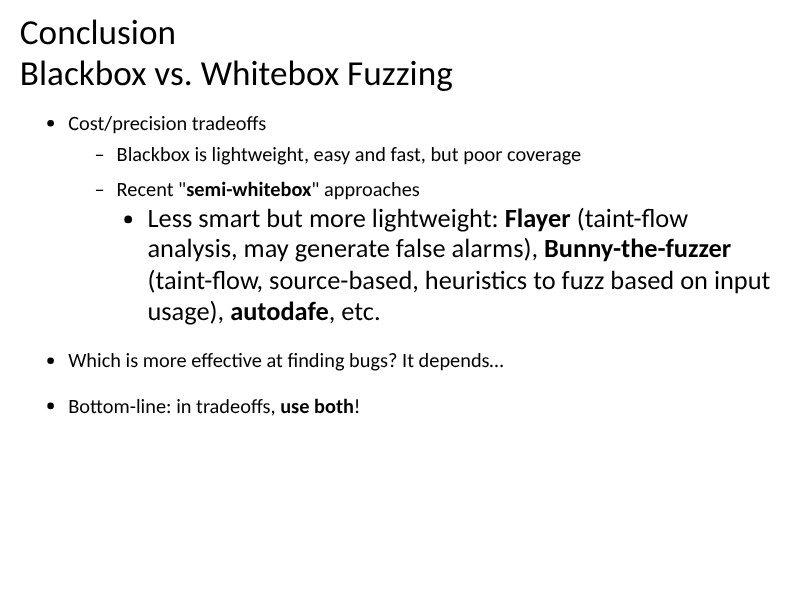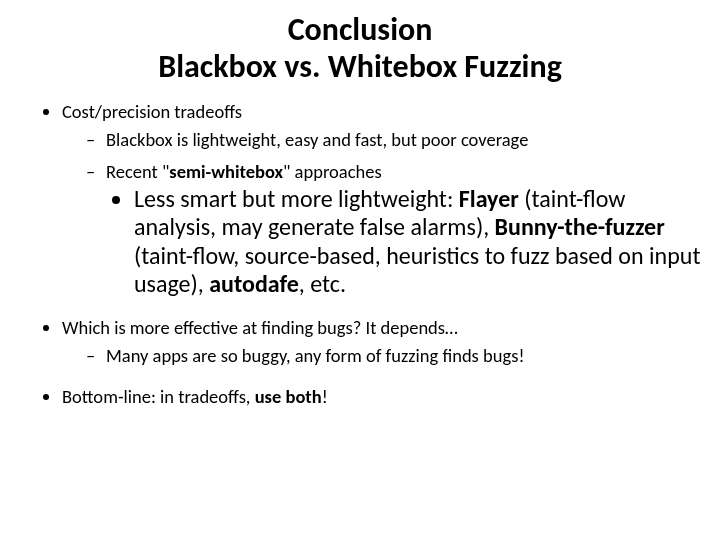--- a/index.html
+++ b/index.html
@@ -6,25 +6,25 @@
   html, body { margin: 0; padding: 0; }
   body {
     width: 720px;
     height: 540px;
     background: #fff;
     font-family: Calibri, "Segoe UI", Arial, sans-serif;
     color: #000;
     padding: 12px 18px 20px 18px;
   }
   .title {
-    text-align: center;
+    text-align: left;
     font-size: 32px;
     line-height: 1.15;
     margin: 0 0 14px 0;
-    font-weight: 700;
+    font-weight: 400;
   }
   ul.top {
     list-style: disc;
     margin: 0;
     padding-left: 44px;
     font-size: 18.5px;
   }
   ul.top > li { margin-bottom: 18px; }
   ul.dash {
     list-style: none;
@@ -73,21 +73,20 @@
             <span><span>Less smart but more lightweight: </span><b>Flayer</b><span> (taint-flow analysis, may generate false alarms), </span><b>Bunny-the-fuzzer</b><span> (taint-flow, source-based, heuristics to fuzz based on input usage), </span><b>autodafe</b><span>, etc.</span></span>
           </li>
         </ul>
       </li>
     </ul>
   </li>
 
   <li>
     <span>Which is more effective at finding bugs? It depends…</span>
     <ul class="dash">
-      <li><span>Many apps are so buggy, any form of fuzzing finds bugs!</span></li>
     </ul>
   </li>
 
   <li>
     <span><span>Bottom-line: in tradeoffs, </span><b>use both</b><span>!</span></span>
   </li>
 
 </ul>
 
 </body></html>

